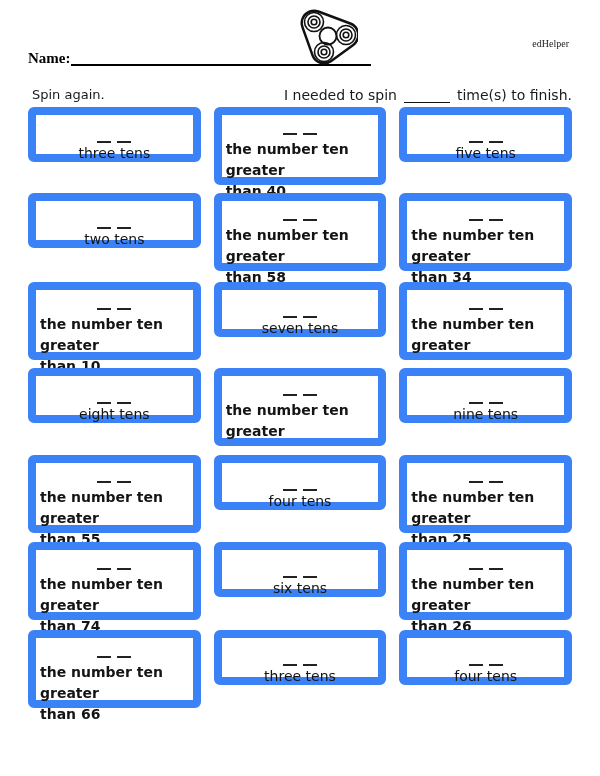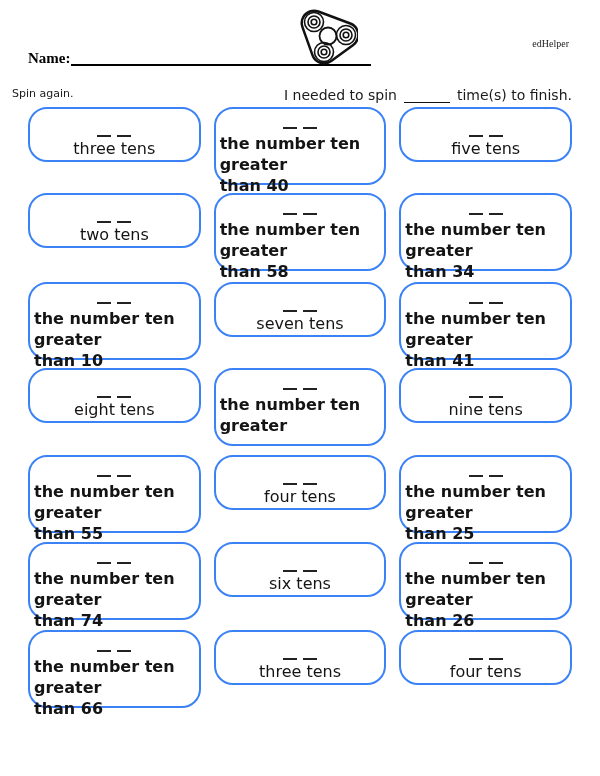--- a/index.html
+++ b/index.html
@@ -24,22 +24,22 @@
   .name-label{
     position:absolute;left:28px;top:50px;
     font-family:"Liberation Serif","DejaVu Serif",serif;
     font-weight:bold;font-size:15px;color:#000;
   }
   .name-line{
     position:absolute;left:71px;top:64px;width:300px;height:0;
     border-bottom:2px solid #000;z-index:1;
   }
   .instr-left{
-    position:absolute;left:12px;top:87px;
-    font-size:11px;color:#1a1a1a;
+    position:absolute;left:32px;top:87px;
+    font-size:13px;color:#1a1a1a;
   }
   .instr-right{
     position:absolute;right:28px;top:87px;
     font-size:14px;color:#1a1a1a;
     display:flex;align-items:flex-end;gap:7px;white-space:nowrap;
   }
   .spin-blank{
     display:inline-block;width:46px;height:11px;
     border-bottom:1.5px solid #111;
   }
@@ -48,24 +48,24 @@
   .cards{
     position:absolute;left:28px;top:107px;width:544px;
     display:grid;
     grid-template-columns:repeat(3,1fr);
     grid-template-rows:86px 89px 86px 87px 87px 88px 80px;
     column-gap:13px;
     align-items:start;
   }
   .card{
     box-sizing:border-box;
-    border:2px solid #3b82f6;
-    border-radius:19px;
+    border:8px solid #3b82f6;
+    border-radius:6px;
     background:#fff;
-    font-size:16px;
+    font-size:14px;
     color:#141414;
   }
   .card.short{
     height:55px;
     display:flex;flex-direction:column;align-items:center;
     padding-top:19px;
   }
   .card.tall{
     height:78px;
     padding:11px 4px 0 4px;
@@ -152,21 +152,20 @@
         <span class="line first">the number ten greater</span>
         <span class="line">than 10</span>
       </div>
       <div class="card short">
         <span class="blank-row"><span class="dash"></span><span class="dash"></span></span>
         <span class="label">seven tens</span>
       </div>
       <div class="card tall">
         <span class="blank-row"><span class="dash"></span><span class="dash"></span></span>
         <span class="line first">the number ten greater</span>
-        <span class="line">than 41</span>
       </div>
       <div class="card short">
         <span class="blank-row"><span class="dash"></span><span class="dash"></span></span>
         <span class="label">eight tens</span>
       </div>
       <div class="card tall">
         <span class="blank-row"><span class="dash"></span><span class="dash"></span></span>
         <span class="line first">the number ten greater</span>
       </div>
       <div class="card short">

